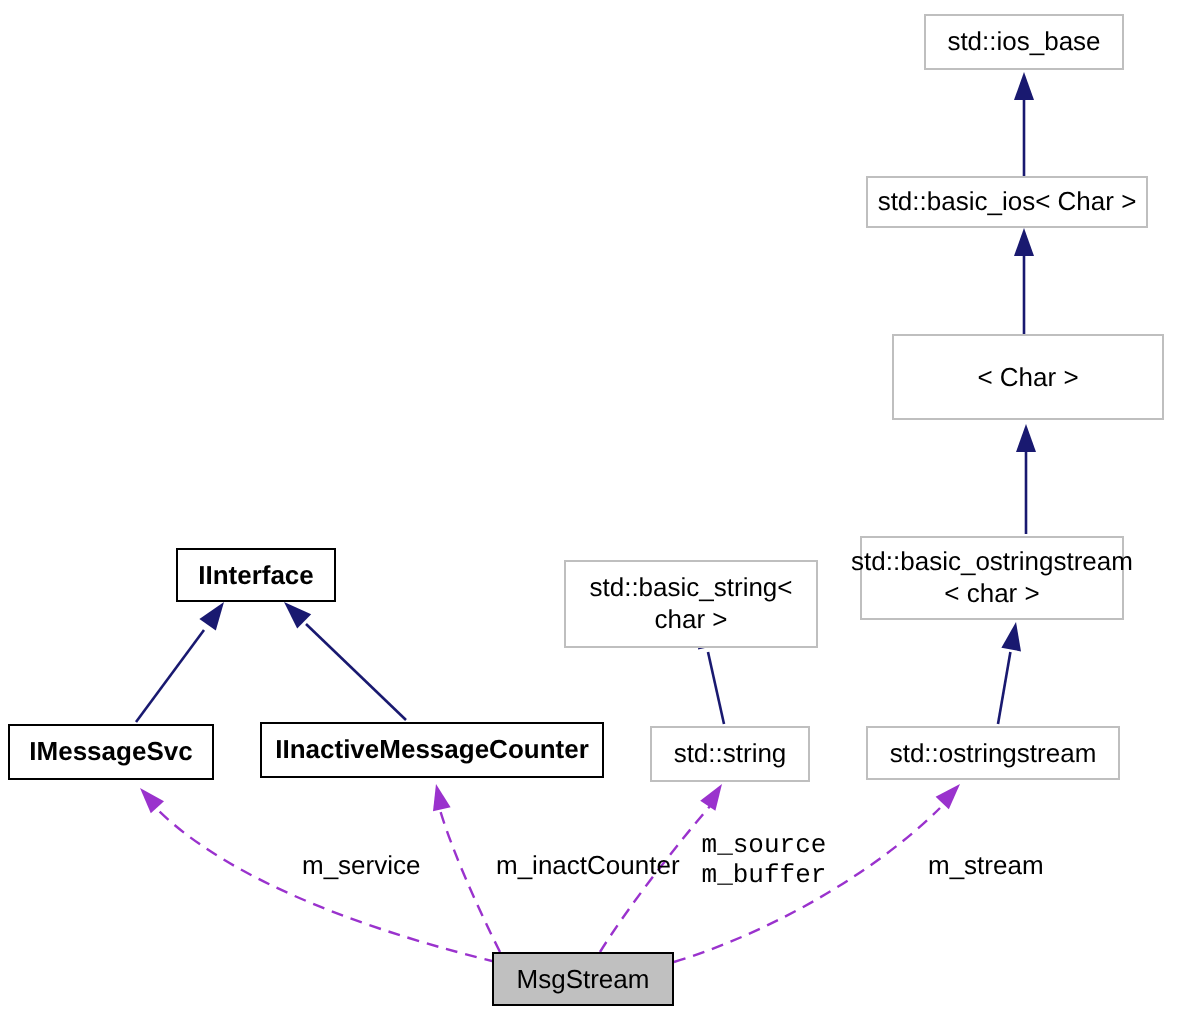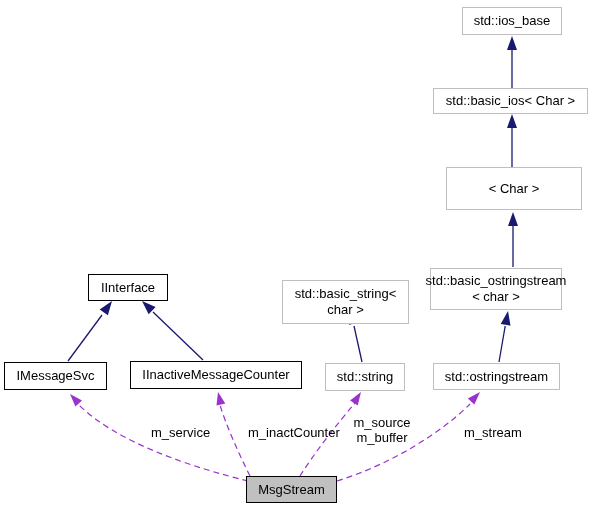--- a/index.html
+++ b/index.html
@@ -19,32 +19,32 @@
     position: absolute;
     box-sizing: border-box;
     background: var(--color-node_fill, #ffffff);
     border: 1px solid var(--color-external_node_border, #bfbfbf);
     color: var(--color-text, #000000);
     display: flex; flex-direction: column;
     align-items: center; justify-content: center;
     font-size: 13px; line-height: 16px;
     text-align: center; white-space: nowrap;
   }
-  .node.doc { border-color: var(--color-documented_node_border, #000000); }
+  .node.doc { border-color: var(--color-documented_node_border, #000000); font-weight: bold; }
   .node.focus {
     border-color: var(--color-documented_node_border, #000000);
     background: var(--color-focus_node_fill, #c0c0c0);
   }
   .edge-label {
     position: absolute;
     font-size: 13px; line-height: 15px;
     color: var(--color-text, #000000);
     white-space: nowrap;
   }
-  .edge-label-stack { text-align: center; }
+  .edge-label-stack { text-align: center; font-family: Liberation Mono, monospace; }
   .inh  { stroke: var(--color-inheritance_edge, #191970); stroke-width: 1.3; fill: none; }
   .inh-head { fill: var(--color-inheritance_edge, #191970); stroke: none; }
   .use  { stroke: var(--color-usage_edge, #9a32cd); stroke-width: 1.2; fill: none; stroke-dasharray: 6,4; }
   .use-head { fill: var(--color-usage_edge, #9a32cd); stroke: none; }
 </style>
 </head>
 <body>
 
 <div class="canvas">
 
@@ -94,21 +94,21 @@
     <g>
       <path class="use" d="M337,481 C392,464 442,432 470,404"></path>
       <polygon class="use-head" points="480,392 474.4,404.6 467.8,398.4"></polygon>
     </g>
   </svg>
 
   <div class="node ext" style="left:462px;top:7px;width:100px;height:28px">
     <span>std::ios_base</span>
   </div>
 
-  <div class="node ext" style="left:433px;top:88px;width:155px;height:26px">
+  <div class="node ext" style="left:433px;top:88px;width:141px;height:26px">
     <span>std::basic_ios&lt; Char &gt;</span>
   </div>
 
   <div class="node ext" style="left:446px;top:167px;width:136px;height:43px">
     <span>&lt; Char &gt;</span>
   </div>
 
   <div class="node ext" style="left:430px;top:268px;width:132px;height:42px">
     <span>std::basic_ostringstream</span>
     <span>&lt; char &gt;</span>

